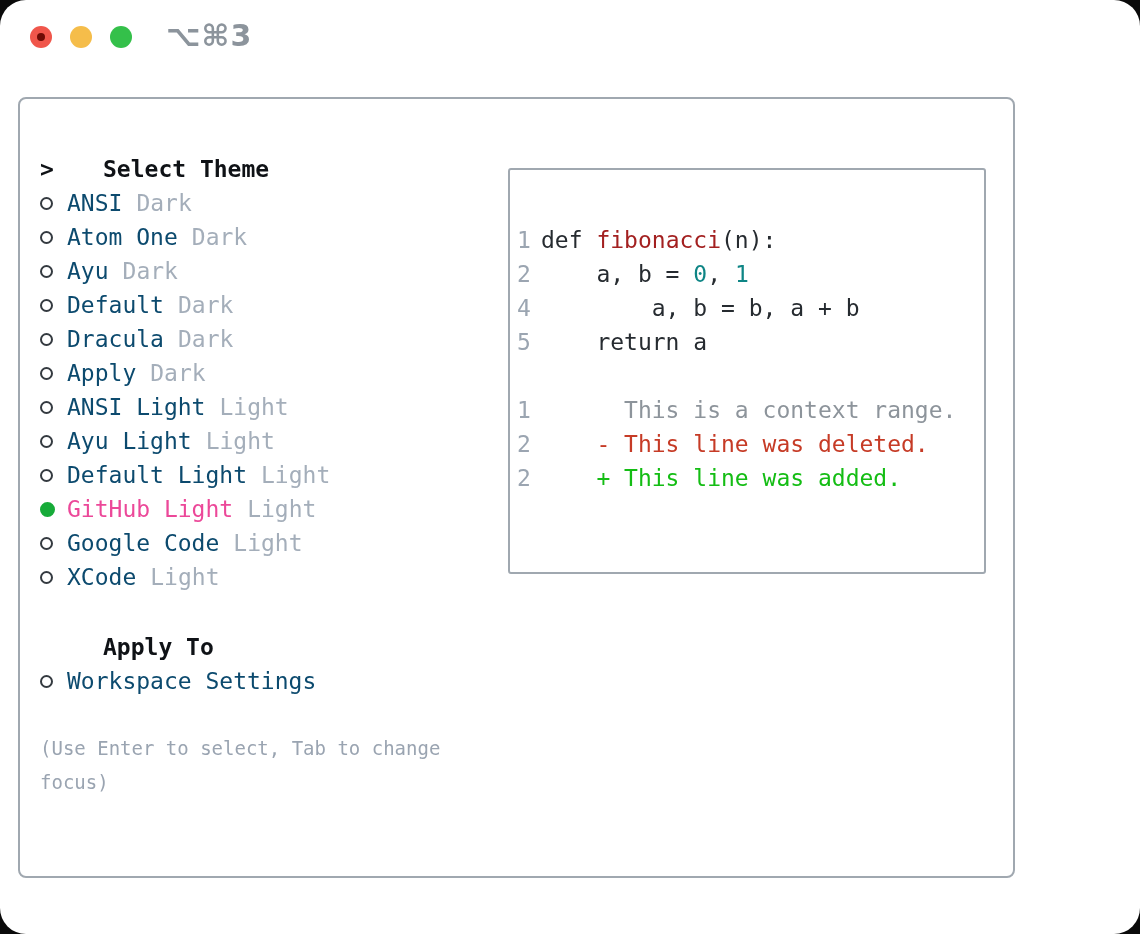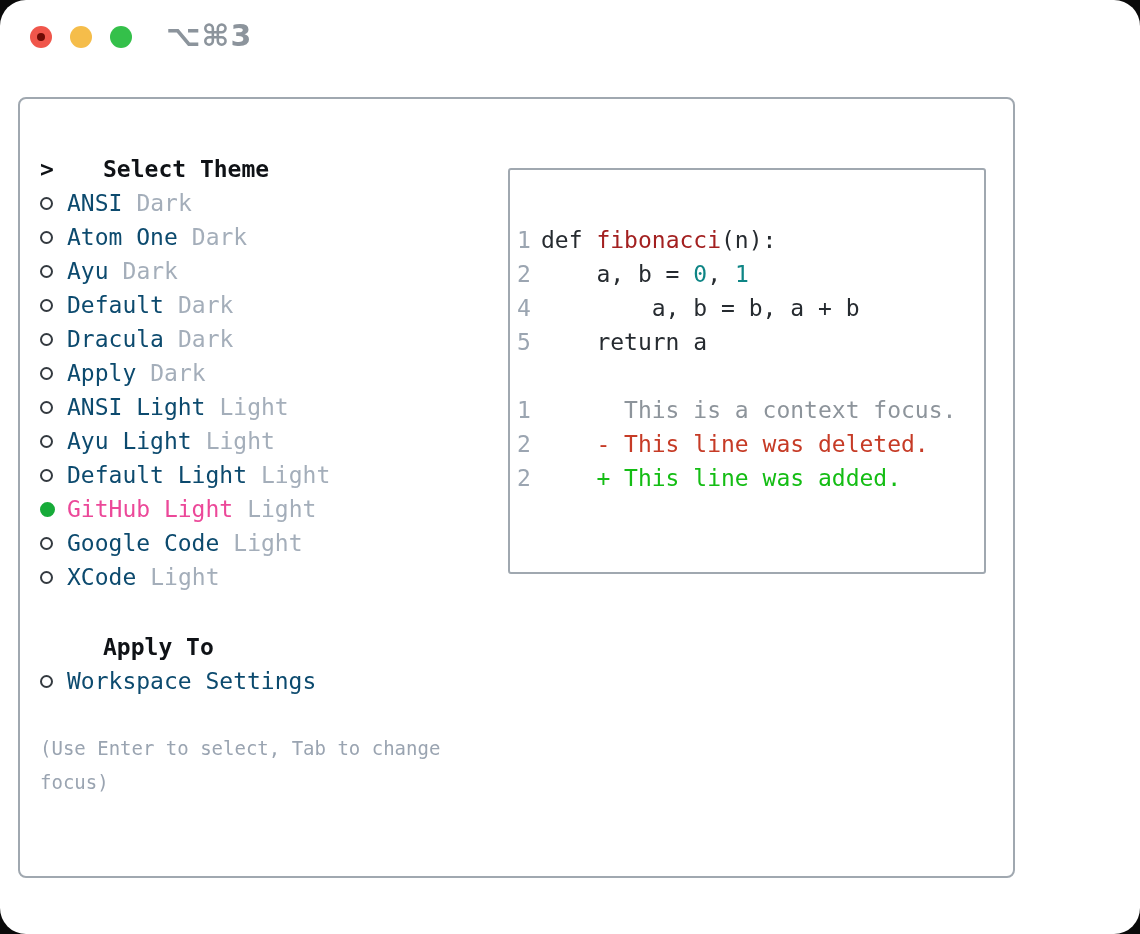--- a/index.html
+++ b/index.html
@@ -118,20 +118,20 @@
       <div class="hint">(Use Enter to select, Tab to change focus)</div>
     </div>
 
     <div class="right-col">
       <div class="preview-box">
           <div class="code-line"><span class="lnum">1</span><span class="c-def">def </span><span class="c-fn">fibonacci</span><span class="c-def">(n):</span></div>
           <div class="code-line"><span class="lnum">2</span><span class="c-def">    a, b = </span><span class="c-num">0</span><span class="c-def">, </span><span class="c-num">1</span></div>
           <div class="code-line"><span class="lnum">4</span><span class="c-def">        a, b = b, a + b</span></div>
           <div class="code-line"><span class="lnum">5</span><span class="c-def">    return a</span></div>
           <div class="code-line"><span class="lnum"></span></div>
-          <div class="code-line"><span class="lnum">1</span><span class="c-ctx">      This is a context focus.</span></div>
+          <div class="code-line"><span class="lnum">1</span><span class="c-ctx">      This is a context range.</span></div>
           <div class="code-line"><span class="lnum">2</span><span class="c-del">    - This line was deleted.</span></div>
           <div class="code-line"><span class="lnum">2</span><span class="c-add">    + This line was added.</span></div>
         </div>
     </div>
 
   </div>
 </div>
 
 </body></html>

